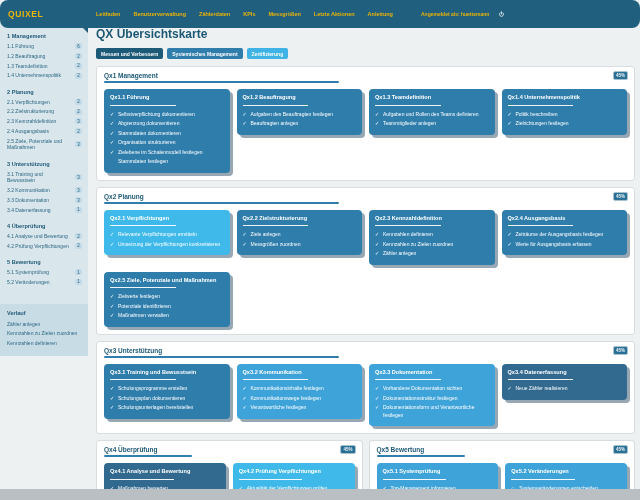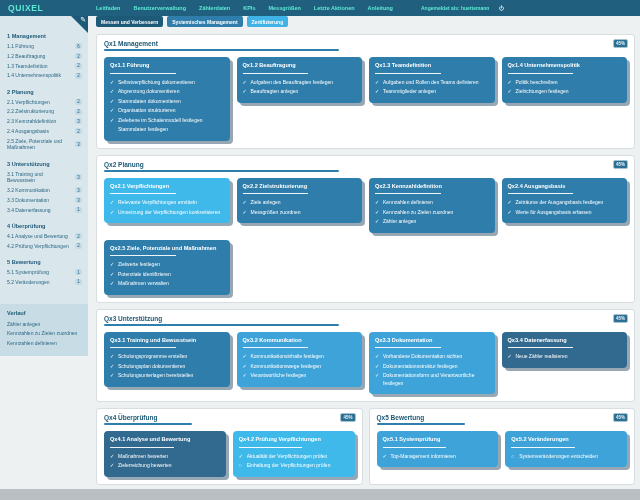--- a/index.html
+++ b/index.html
@@ -7,24 +7,25 @@
   body {
     font-family:"Liberation Sans", sans-serif;
     background:#eef1f2;
     position:relative;
     overflow:hidden;
     color:#2c6884;
   }
 
   
   .navbar {
-    position:absolute; top:0; left:0; right:0; height:16px;
-    background:#20607e; color:#5eead4;
+    position:absolute; top:0; left:0; right:0; height:28px;
+    background:#20607e; color:#eab308;
     display:flex; align-items:center;
     z-index:10;
+    border-radius:8px;
   }
   .brand { font-size:8.5px; font-weight:bold; letter-spacing:.6px; padding-left:8px; width:96px; flex:none; }
   .nav-items { display:flex; gap:13px; font-size:5.5px; font-weight:bold; }
   .nav-item { cursor:pointer; white-space:nowrap; }
   .nav-user { margin-left:28px; font-size:5px; font-weight:bold; display:flex; align-items:center; gap:9px; }
   .power-icon { display:inline-flex; cursor:pointer; }
 
   
   .sidebar { position:absolute; top:16px; left:0; width:88px; font-size:5px; }
   .side-panel { background:#d9e6ec; padding:17px 6px 9px 7px; position:relative; }
@@ -191,20 +192,21 @@
     <div class="verlauf-title">Verlauf</div>
     <div id="verlauf-links">
         <div class="verlauf-link">Zähler anlegen</div>
         <div class="verlauf-link">Kennzahlen zu Zielen zuordnen</div>
         <div class="verlauf-link">Kennzahlen definieren</div>
       </div>
   </div>
 </div>
 
 <div class="main">
+  <div class="page-title">QX Übersichtskarte</div>
   <div class="filters">
       <button class="filter-btn" style="background: rgb(29, 90, 120);">Messen und Verbessern</button>
       <button class="filter-btn" style="background: rgb(46, 125, 171);">Systemisches Management</button>
       <button class="filter-btn" style="background: rgb(63, 179, 230);">Zertifizierung</button>
     </div>
   <div id="sections">
       <div class="section full">
         <div class="section-title">Qx1 Management</div>
         <div class="section-underline"></div>
         <div class="section-badge">45%</div>

